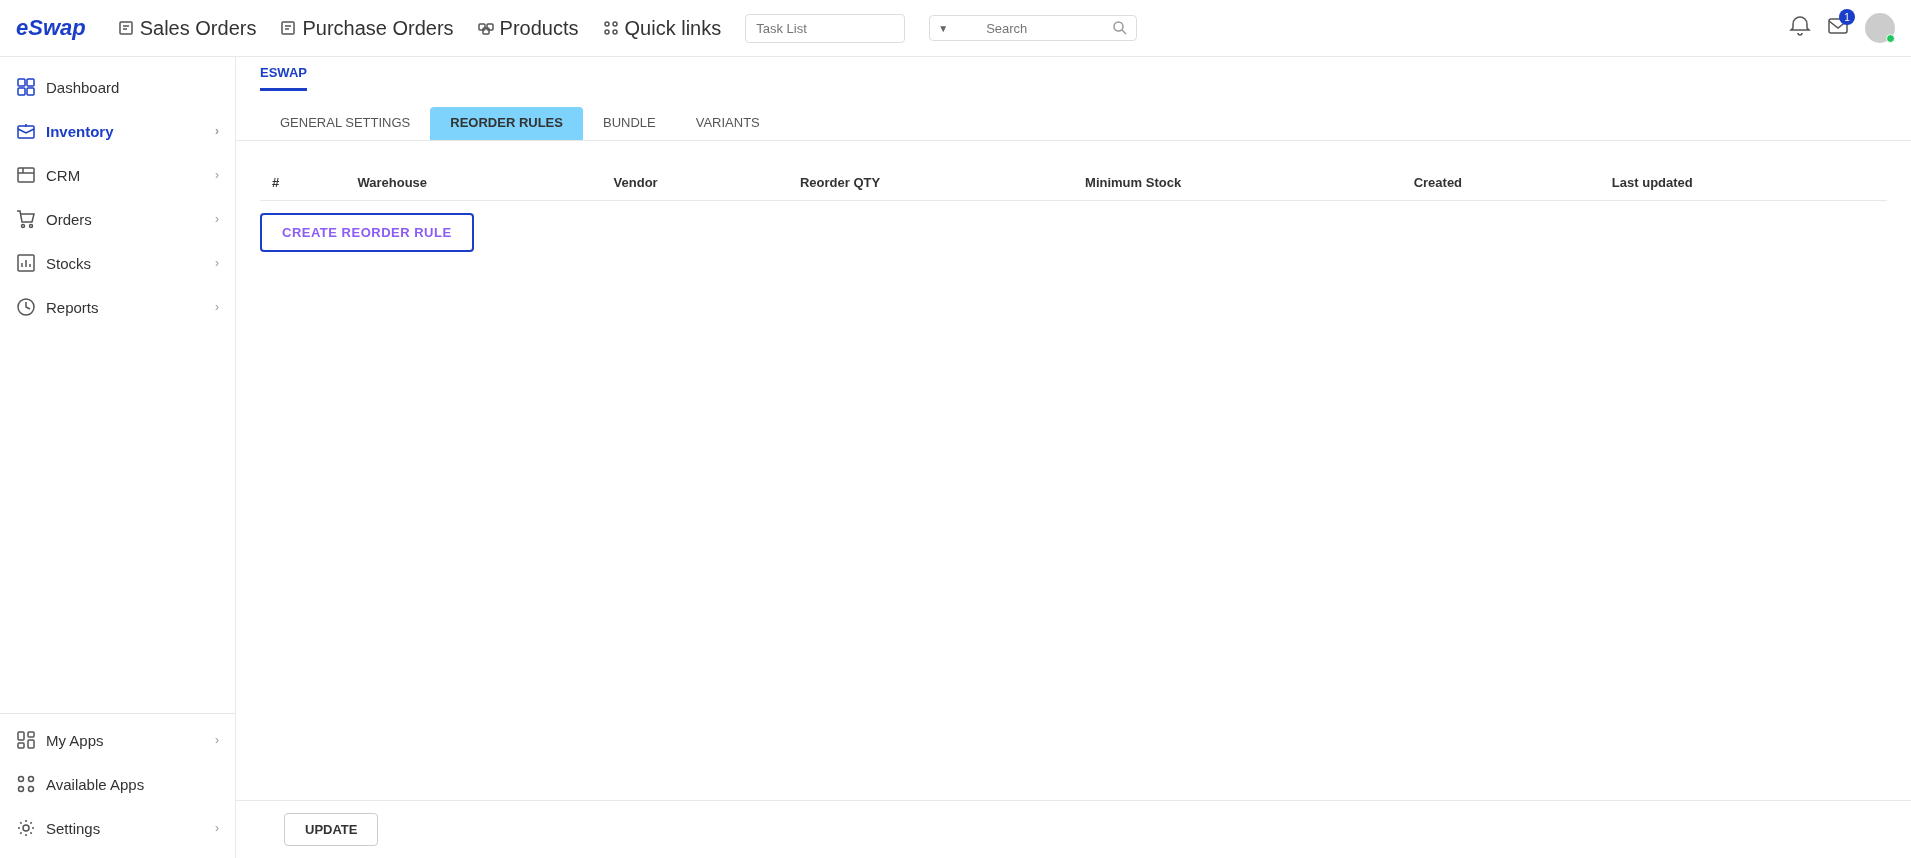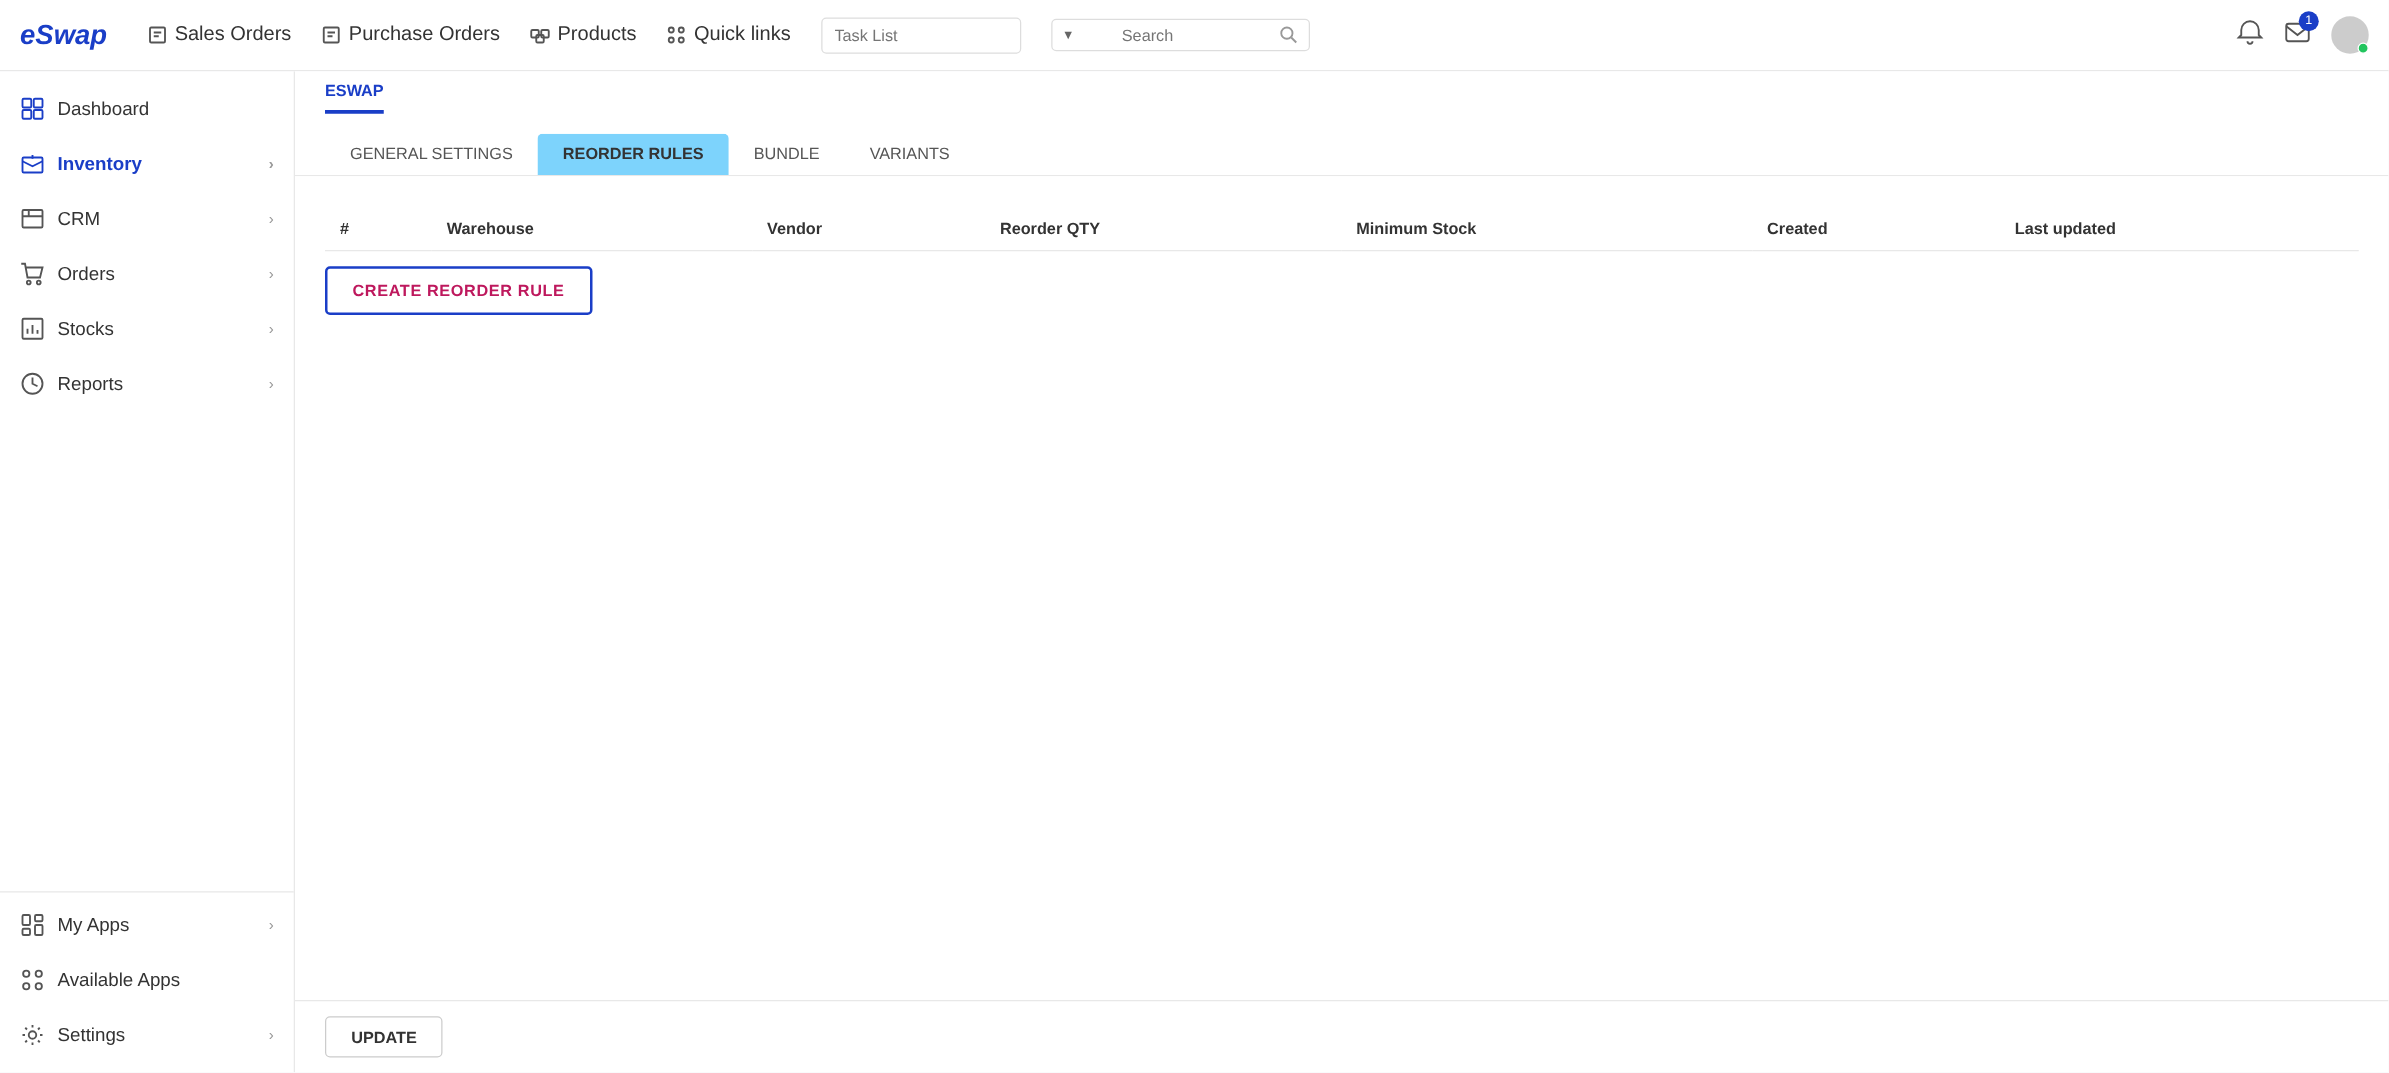--- a/index.html
+++ b/index.html
@@ -20,21 +20,21 @@
       color: #1a3ec7;
       font-size: 22px;
       font-weight: bold;
       margin-right: 8px;
       font-style: italic;
     }
     .nav-item {
       display: flex;
       align-items: center;
       gap: 6px;
-      font-size: 16px;
+      font-size: 20px;
       color: #333;
       cursor: pointer;
       white-space: nowrap;
     }
     .nav-item svg { width: 16px; height: 16px; }
     .task-list-input {
       border: 1px solid #ddd;
       border-radius: 4px;
       padding: 6px 10px;
       font-size: 13px;
@@ -206,21 +206,21 @@
     thead th {
       text-align: left;
       padding: 10px 12px;
       color: #333;
       font-weight: bold;
       border-bottom: 1px solid #e8e8e8;
     }
     .create-btn {
       display: inline-block;
       border: 2px solid #1a3ec7;
-      color: #be185d;
+      color: #8b5cf6;
       padding: 10px 20px;
       font-size: 13px;
       font-weight: bold;
       cursor: pointer;
       border-radius: 4px;
       background: #fff;
       margin-top: 12px;
       letter-spacing: 0.5px;
       text-align: center;
     }
@@ -236,20 +236,21 @@
     }
     .update-btn {
       border: 1px solid #ccc;
       background: #fff;
       color: #333;
       padding: 8px 20px;
       font-size: 13px;
       cursor: pointer;
       border-radius: 4px;
       font-weight: bold;
+      margin-left: 24px;
     }
 
     .dropdown-arrow { font-size: 10px; color: #666; }
   </style>
 </head>
 <body>
 
 <div class="navbar">
   <span class="navbar-brand">eSwap</span>
 

